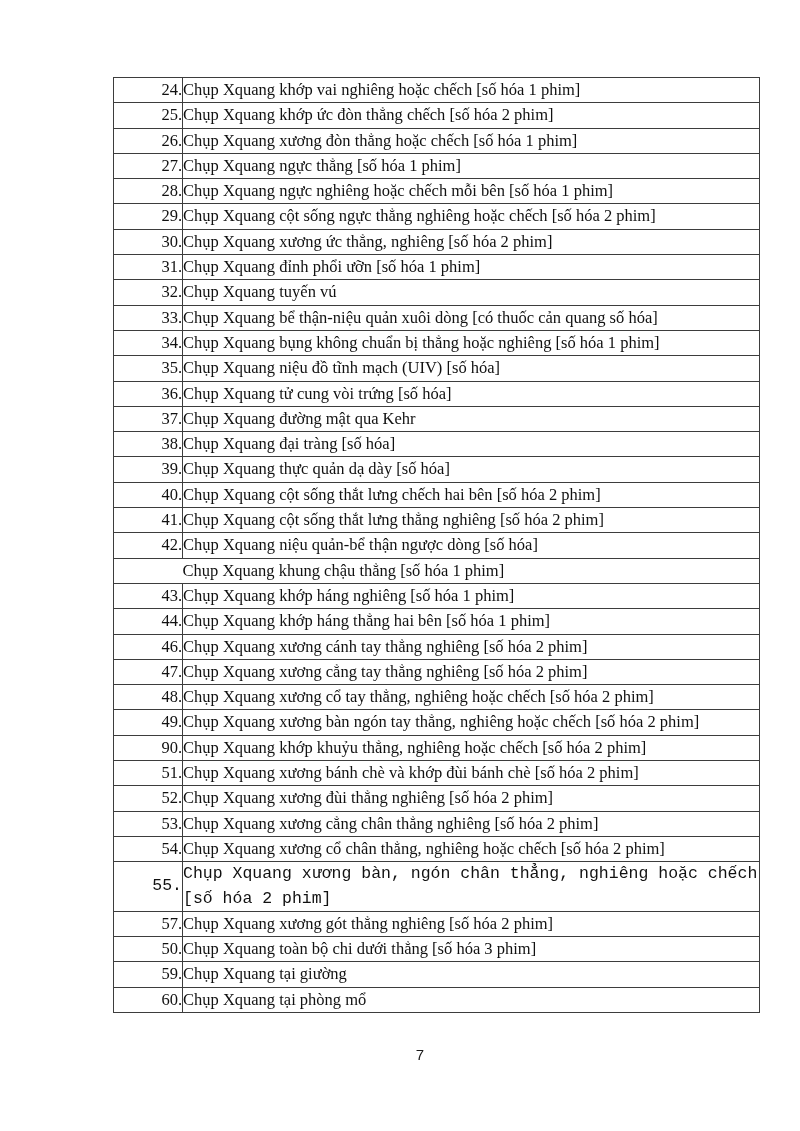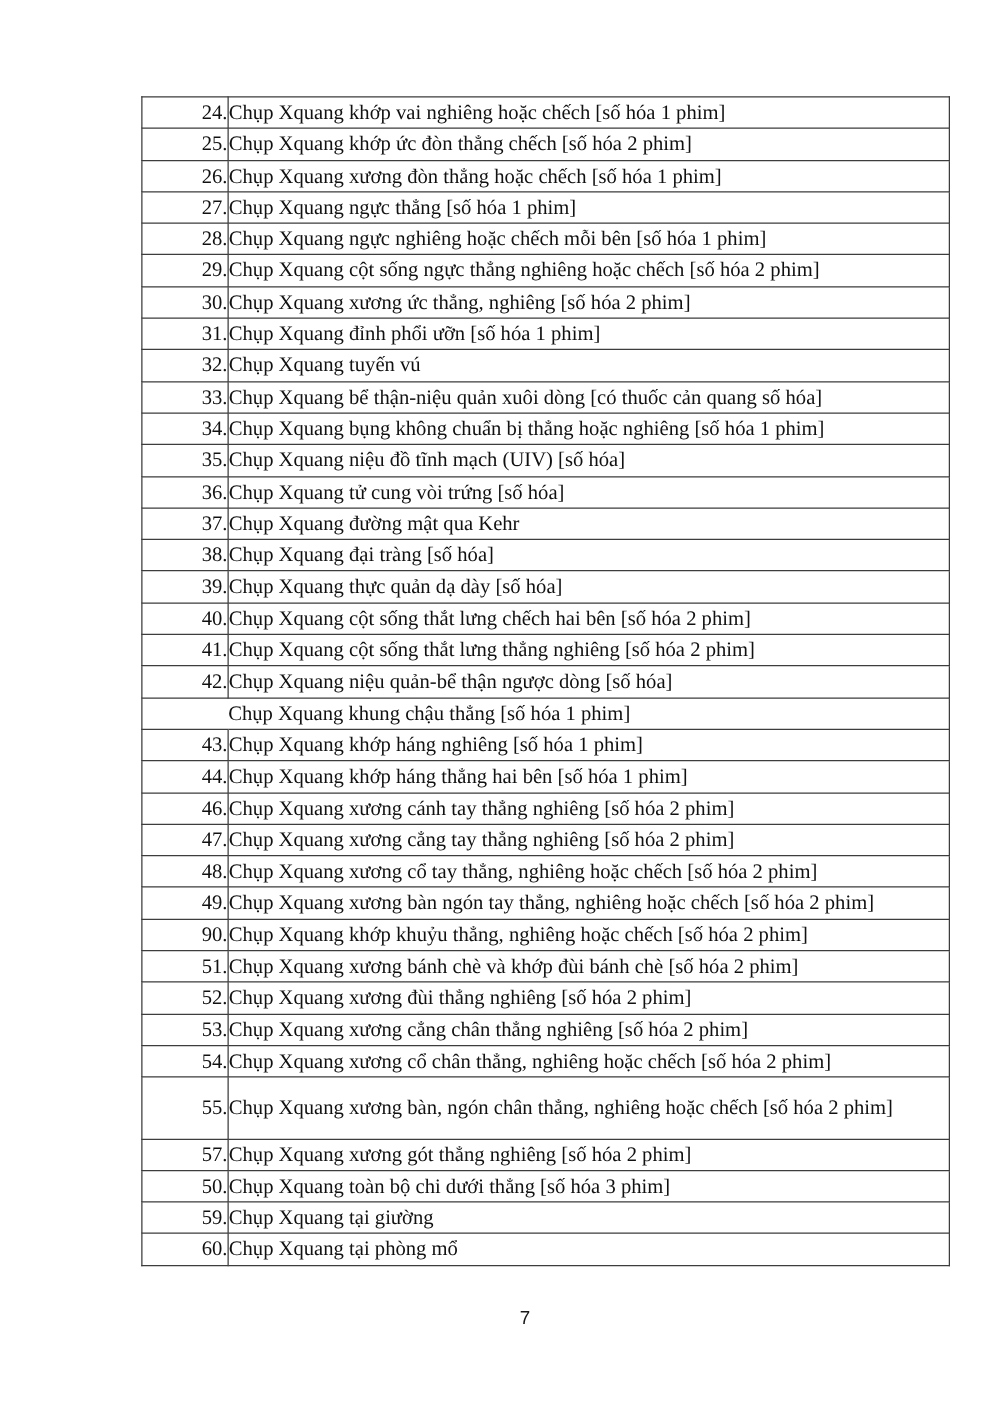--- a/index.html
+++ b/index.html
@@ -22,20 +22,21 @@
     top: 77px;
     width: 645px;
     border-collapse: collapse;
     table-layout: fixed;
   }
   table.proc-table tr {
     height: 24.68px;
   }
   table.proc-table tr.two-lines {
     height: 49.36px;
+    font-family: Liberation Mono, monospace;
   }
   table.proc-table td {
     border: 1px solid #3d3d3d;
     font-size: 16.5px;
     line-height: 24.3px;
     padding: 0;
     vertical-align: middle;
     overflow: hidden;
     white-space: normal;
   }

